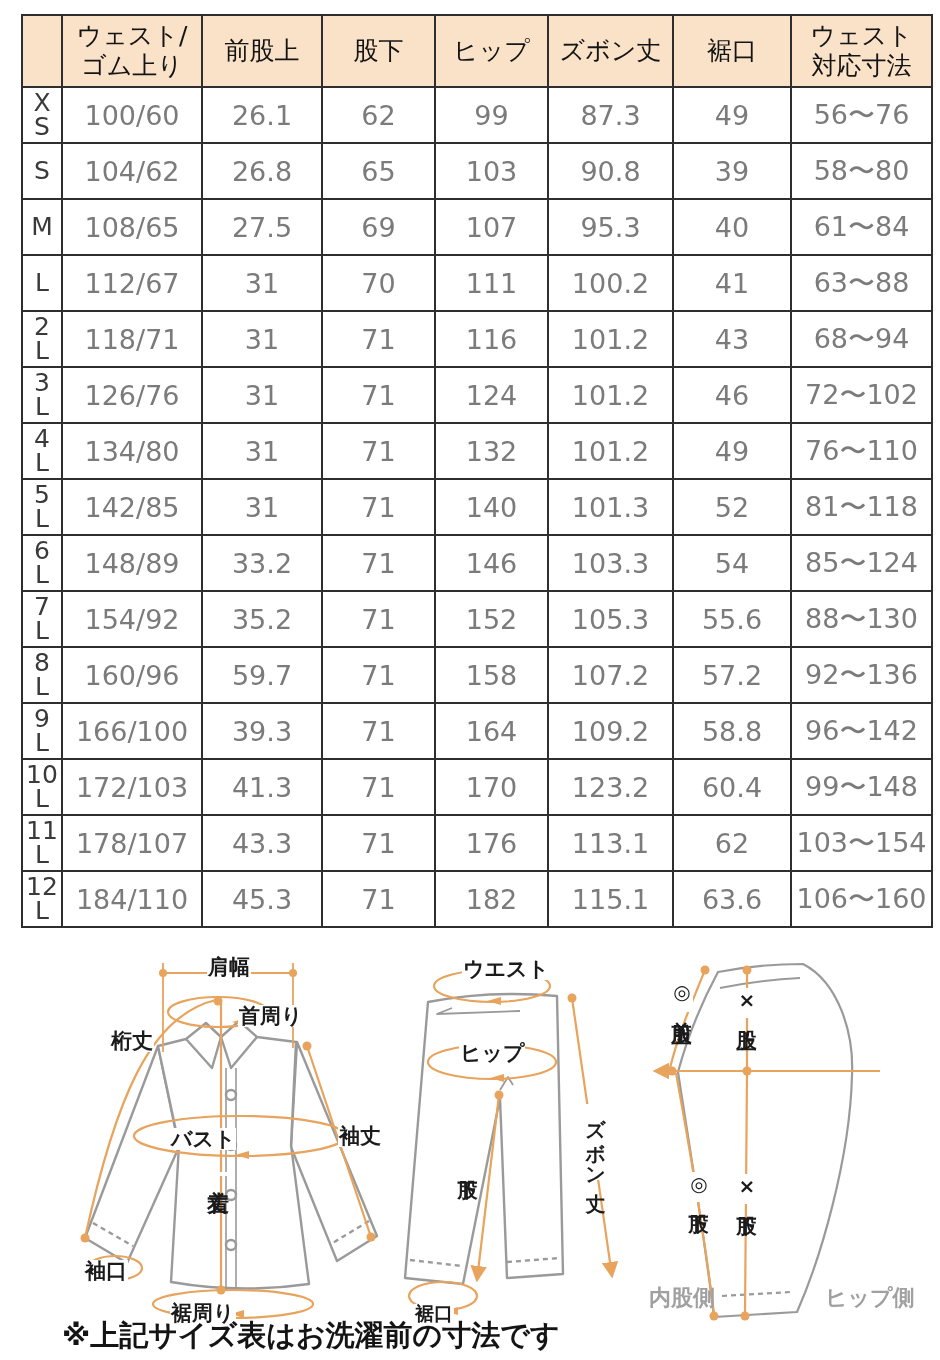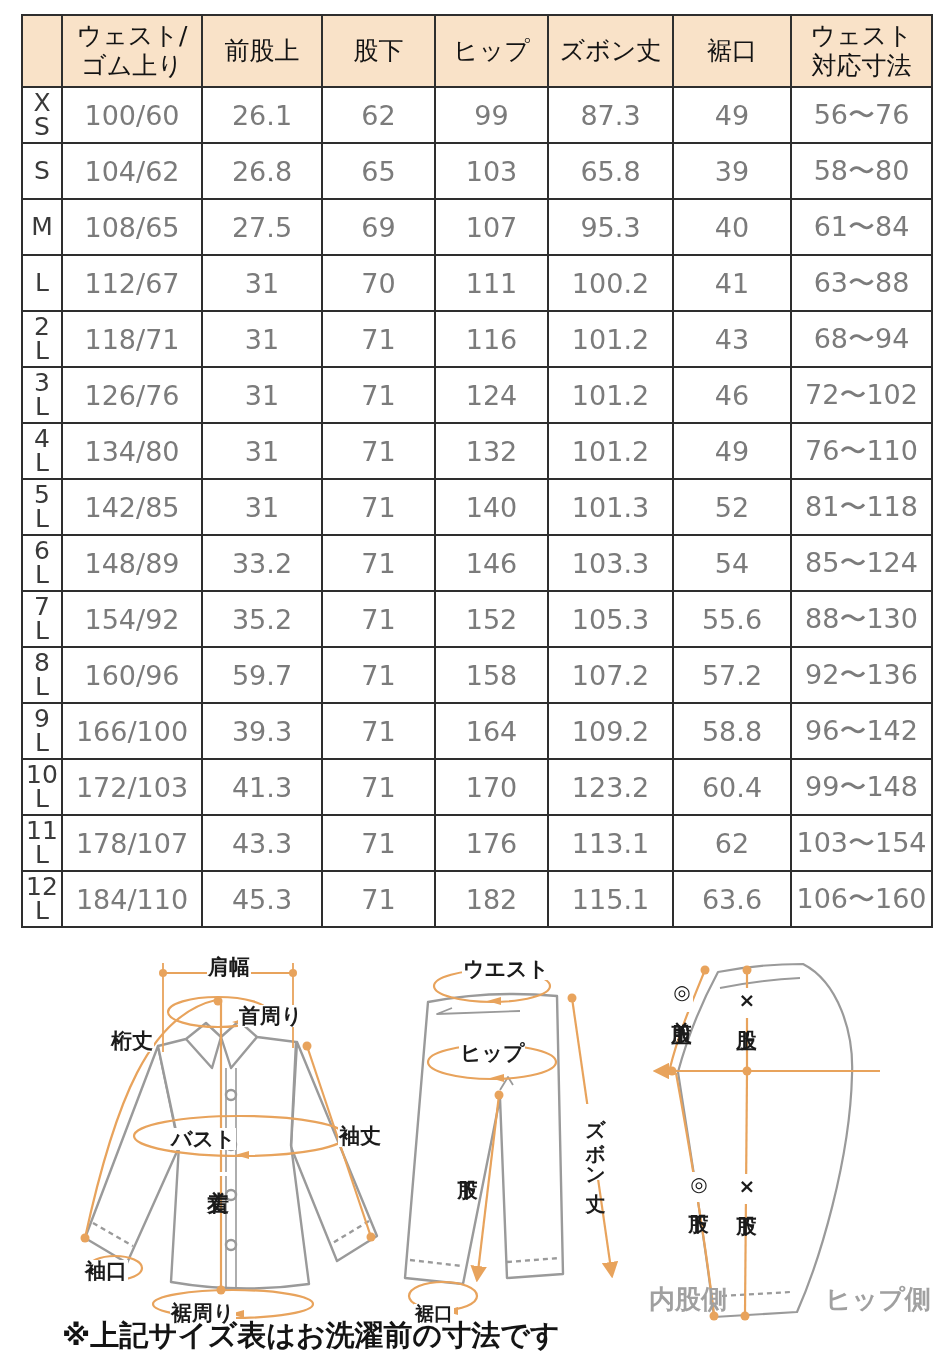--- a/index.html
+++ b/index.html
@@ -31,21 +31,21 @@
   }
 
   
   .diagram { position:absolute; left:0; top:940px; width:824px; height:420px; }
   .diagram svg { position:absolute; left:0; top:0; }
   .lbl {
     position:absolute; color:#1b1b1b; font-weight:bold; font-size:21px;
     line-height:1.05; background:#ffffff; white-space:nowrap; padding:0 1px;
   }
   .vlabel { writing-mode:vertical-rl; text-orientation:upright; letter-spacing:2px; }
-  .graylbl { color:#a0a0a0; font-size:26px; font-weight:bold; background:transparent; }
+  .graylbl { color:#a0a0a0; font-size:22px; font-weight:bold; background:transparent; }
 
   .note {
     position:absolute; left:62px; top:1316px; font-size:29px; font-weight:bold;
     color:#141414; background:transparent;
   }
 </style>
 </head>
 <body>
 
 <table class="size-table">
@@ -84,21 +84,21 @@
         <td>87.3</td>
         <td>49</td>
         <td>56〜76</td>
       </tr>
       <tr>
         <th>S</th>
         <td>104/62</td>
         <td>26.8</td>
         <td>65</td>
         <td>103</td>
-        <td>65.8</td>
+        <td>90.8</td>
         <td>39</td>
         <td>58〜80</td>
       </tr>
       <tr>
         <th>M</th>
         <td>108/65</td>
         <td>27.5</td>
         <td>69</td>
         <td>107</td>
         <td>95.3</td>

